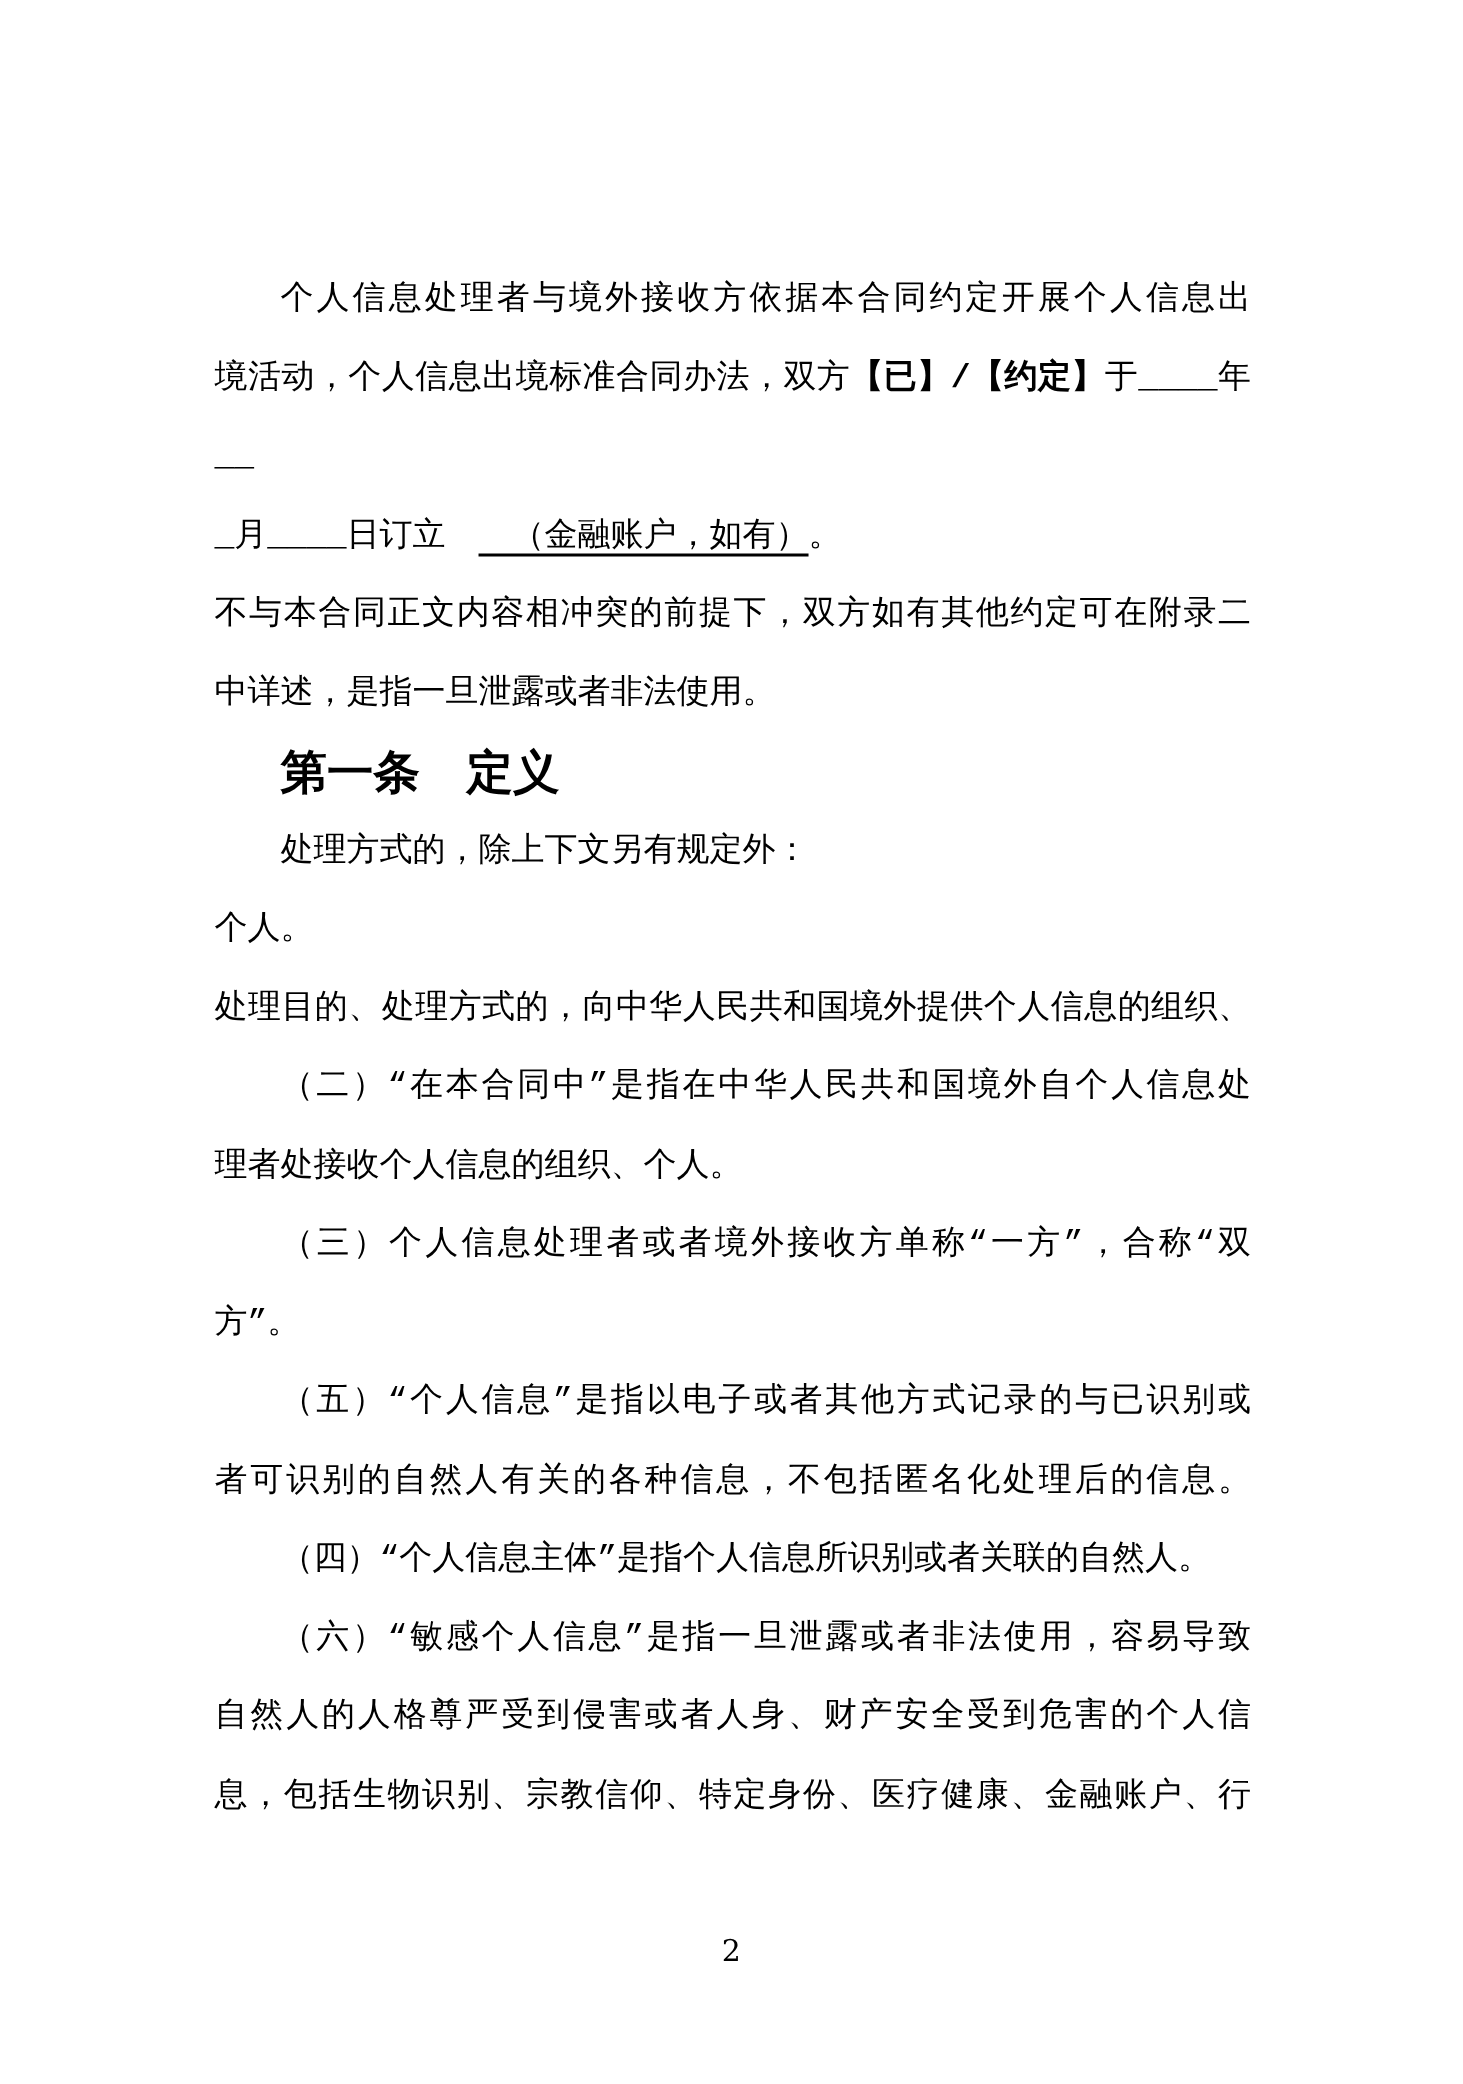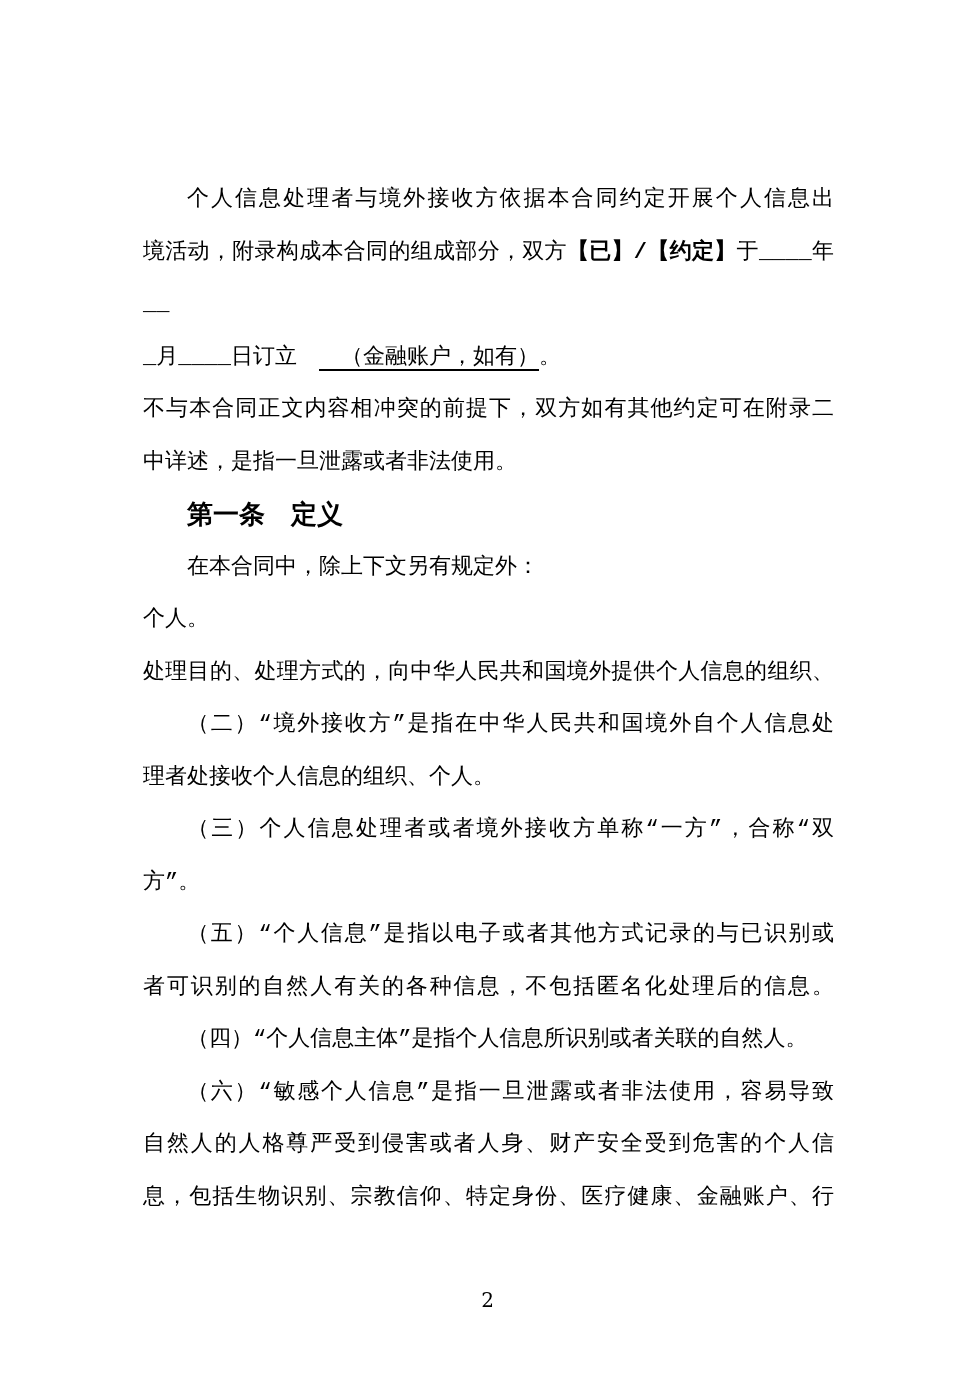--- a/index.html
+++ b/index.html
@@ -27,23 +27,23 @@
     letter-spacing: 0;
     font-family: Liberation Mono, monospace;
   }
   .line.justify {
     white-space: normal;
     text-align: justify;
     text-align-last: justify;
   }
   .line.indent { padding-left: 44px; }
   .line.heading {
-    font-family: Liberation Serif, serif;
+    font-family: Liberation Sans, sans-serif;
     font-weight: bold;
-    font-size: 26px;
+    font-size: 31px;
   }
   .seg { color: #000000; text-align: center; }
   .seg.b { font-weight: bold; }
   .seg.u {
     text-decoration: underline;
     text-decoration-thickness: 2px;
     text-underline-offset: 6px;
   }
   .footer {
     position: absolute;
@@ -55,39 +55,39 @@
     color: #000000;
   }
 </style>
 </head>
 <body>
 
 <div class="page">
   <div class="doc-body">
       <div class="paragraph">
         <div class="line indent justify"><span class="seg">个人信息处理者与境外接收方依据本合同约定开展个人信息出</span></div>
-        <div class="line justify"><span class="seg">境活动，附录构成本合同的组成部分，双方</span><span class="seg b">【已】/【约定】</span><span class="seg">于____年__</span></div>
+        <div class="line justify"><span class="seg">境活动，个人信息出境标准合同办法，双方</span><span class="seg b">【已】/【约定】</span><span class="seg">于____年__</span></div>
         <div class="line"><span class="seg">_月____日订立　</span><span class="seg u">　（金融账户，如有）</span><span class="seg">。</span></div>
       </div>
       <div class="paragraph">
         <div class="line justify"><span class="seg">不与本合同正文内容相冲突的前提下，双方如有其他约定可在附录二</span></div>
         <div class="line"><span class="seg">中详述，是指一旦泄露或者非法使用。</span></div>
       </div>
       <div class="paragraph">
         <div class="line indent heading"><span class="seg">第一条　定义</span></div>
       </div>
       <div class="paragraph">
-        <div class="line indent"><span class="seg">在本合同中，除上下文另有规定外：</span></div>
+        <div class="line indent"><span class="seg">处理方式的，除上下文另有规定外：</span></div>
       </div>
       <div class="paragraph">
         <div class="line"><span class="seg">个人。</span></div>
         <div class="line justify"><span class="seg">处理目的、处理方式的，向中华人民共和国境外提供个人信息的组织、</span></div>
       </div>
       <div class="paragraph">
-        <div class="line indent justify"><span class="seg">（二）“境外接收方”是指在中华人民共和国境外自个人信息处</span></div>
+        <div class="line indent justify"><span class="seg">（二）“在本合同中”是指在中华人民共和国境外自个人信息处</span></div>
         <div class="line"><span class="seg">理者处接收个人信息的组织、个人。</span></div>
       </div>
       <div class="paragraph">
         <div class="line indent justify"><span class="seg">（三）个人信息处理者或者境外接收方单称“一方”，合称“双</span></div>
         <div class="line"><span class="seg">方”。</span></div>
       </div>
       <div class="paragraph">
         <div class="line indent justify"><span class="seg">（五）“个人信息”是指以电子或者其他方式记录的与已识别或</span></div>
         <div class="line justify"><span class="seg">者可识别的自然人有关的各种信息，不包括匿名化处理后的信息。</span></div>
       </div>

